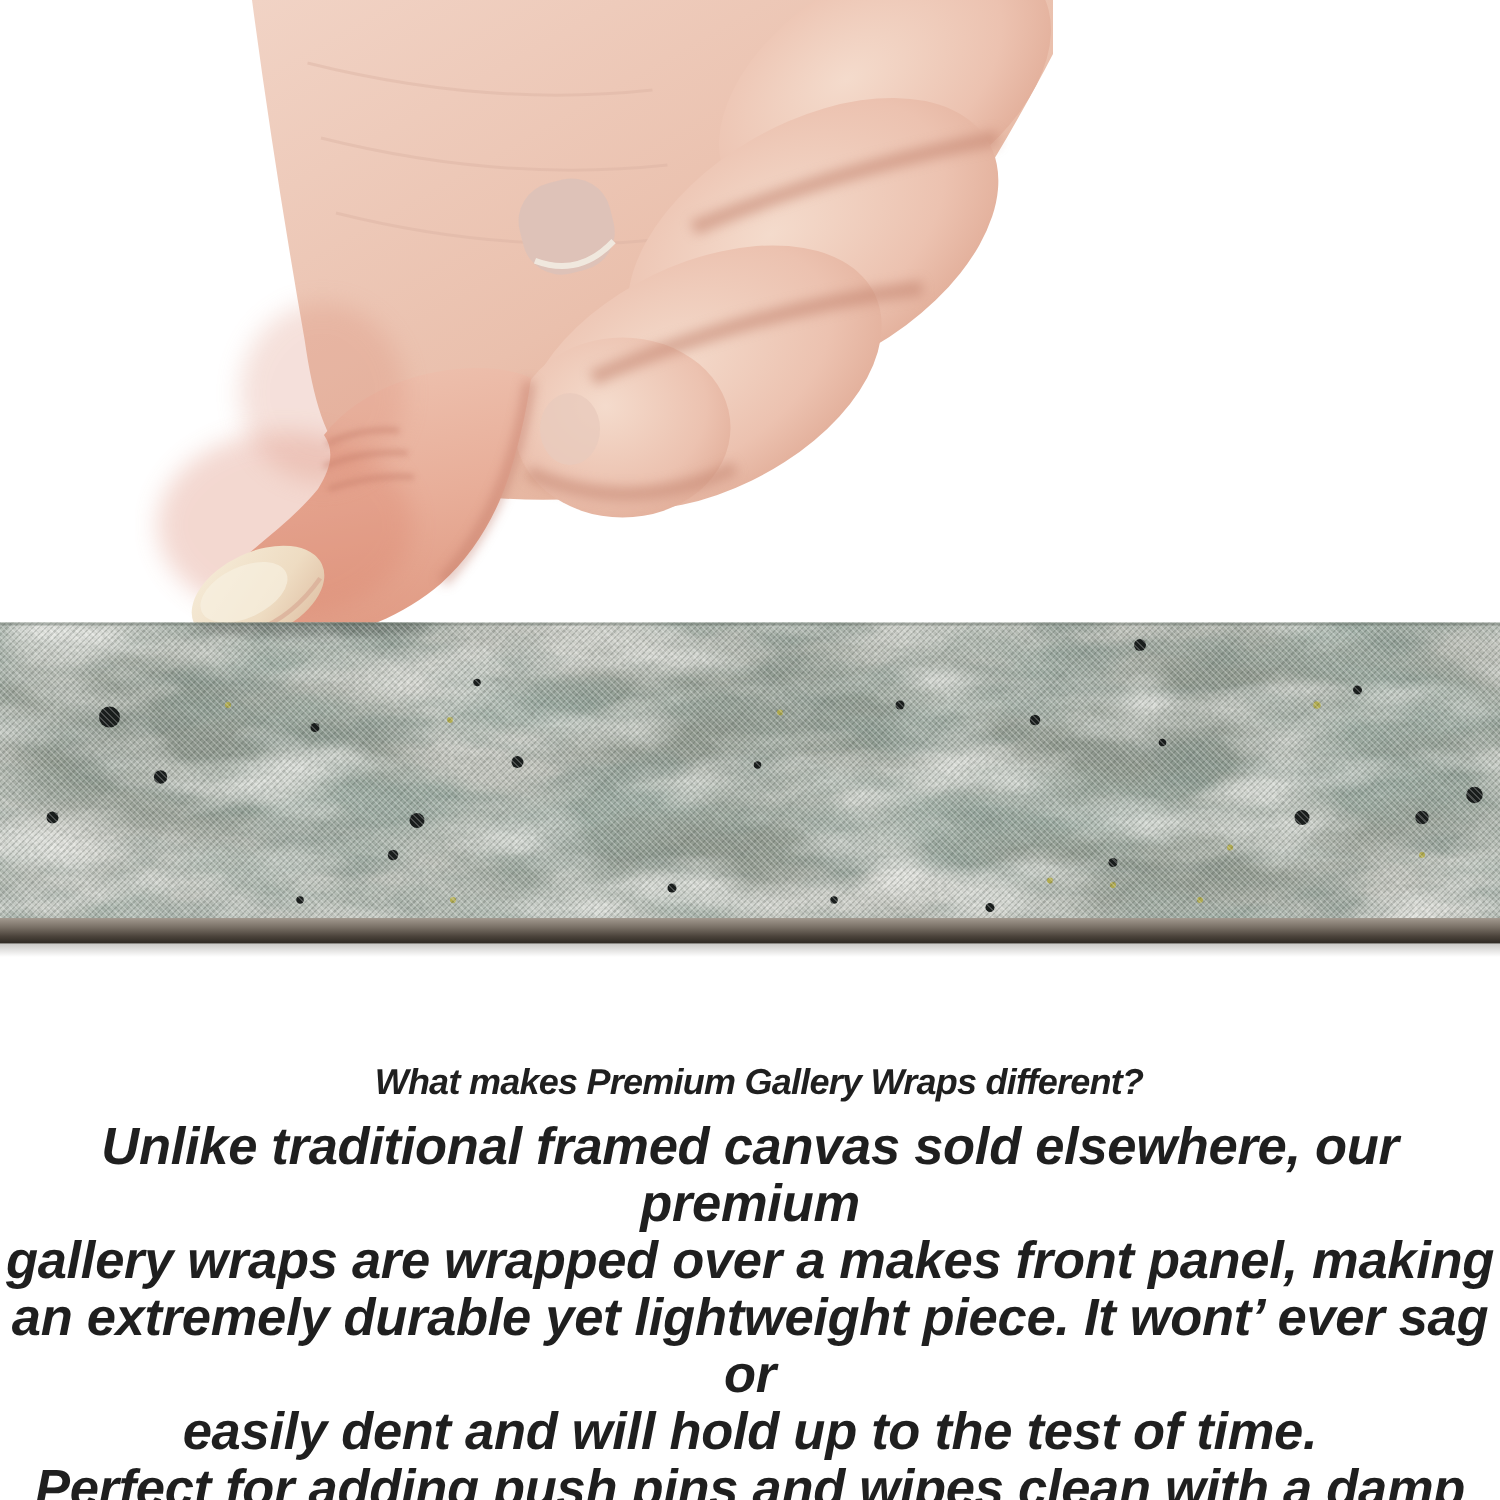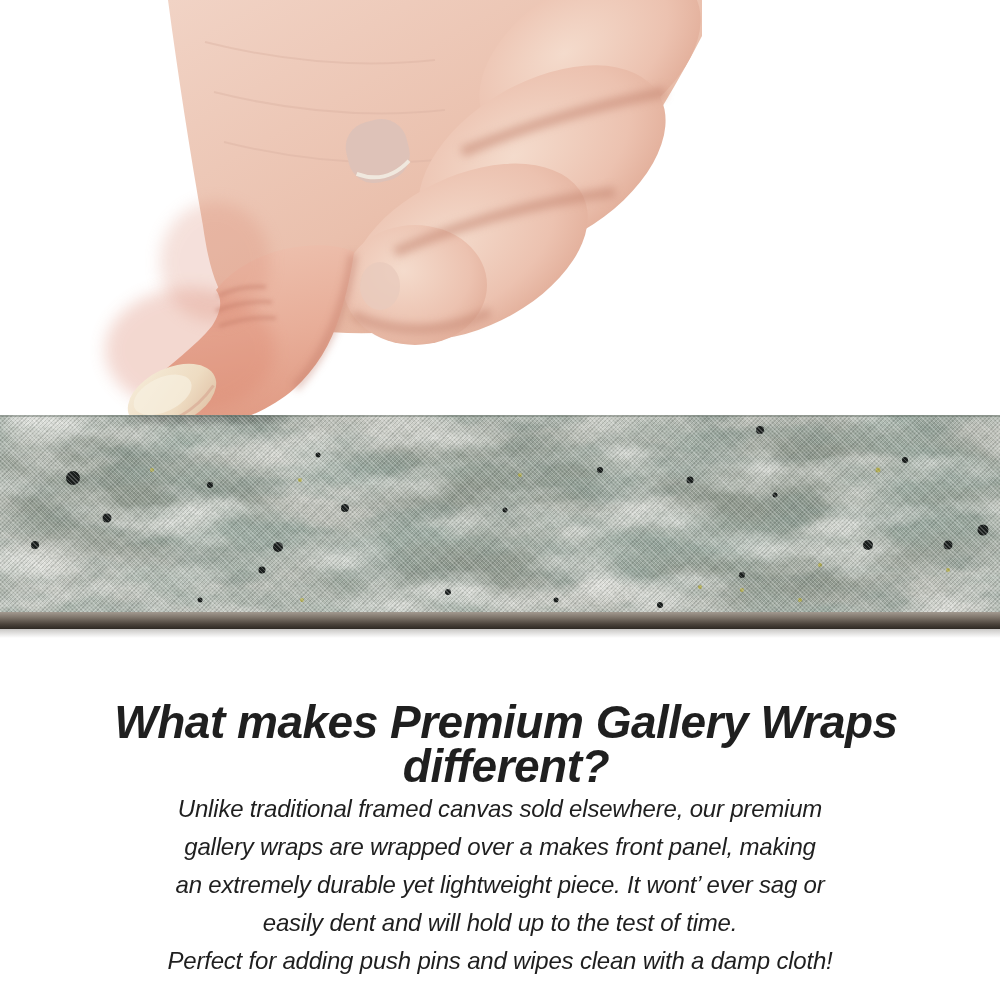--- a/index.html
+++ b/index.html
@@ -39,24 +39,24 @@
     background:linear-gradient(180deg,rgba(60,54,46,.28),rgba(60,54,46,0));
   }
 
   
   .copy{
     position:absolute;left:0;top:700px;width:1000px;
     text-align:center;font-style:italic;color:var(--text,#1f1f1f);
   }
   .headline{
     margin:0 0 2px 12px;
-    font-size:46px;font-weight:700;line-height:44px;letter-spacing:-.5px;
+    font-size:24px;font-weight:700;line-height:44px;letter-spacing:-.5px;
   }
   .body-line{
-    font-size:24px;font-weight:400;line-height:38px;letter-spacing:-.2px;
+    font-size:35px;font-weight:700;line-height:38px;letter-spacing:-.2px;
   }
 </style>
 </head>
 <body>
 
 <div class="page">
 
   <svg class="hand" width="630" height="462" viewBox="0 0 630 462" aria-hidden="true">
     <defs>
       <linearGradient id="skinMain" x1="0" y1="0" x2="0.9" y2="1">

